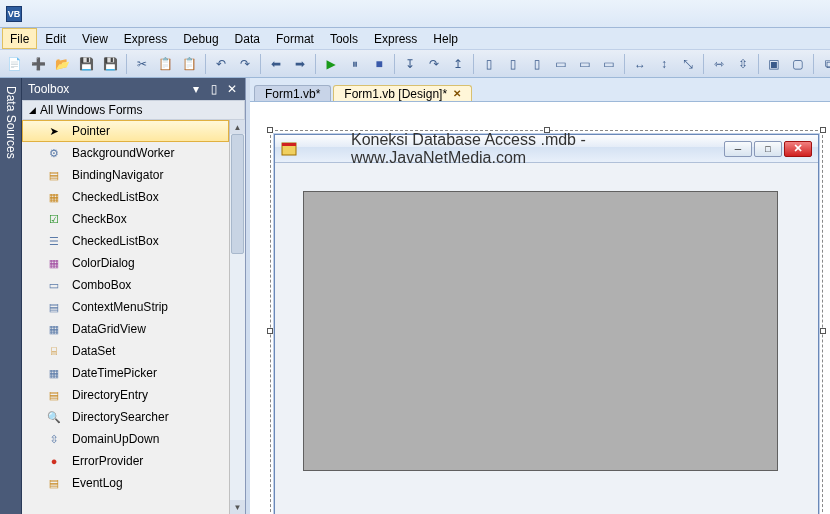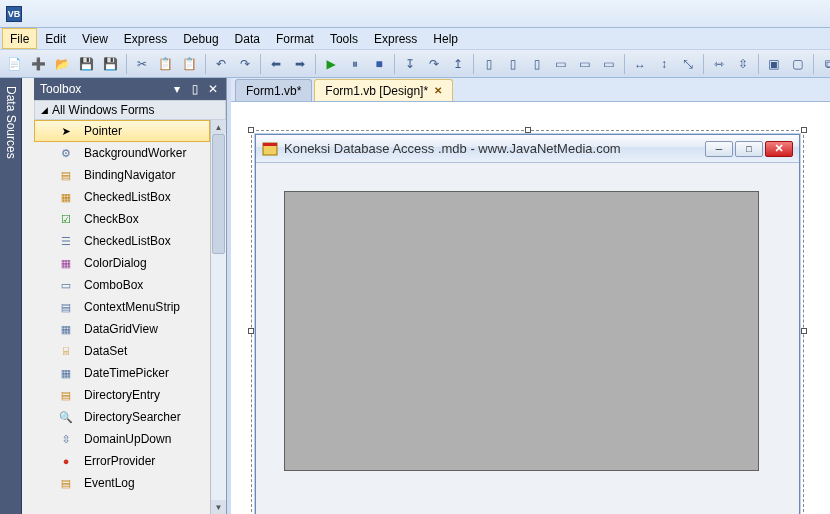--- a/index.html
+++ b/index.html
@@ -14,49 +14,49 @@
 .menubar .menuitem.active { background: #fff0c0; border: 1px solid #e0c060; padding: 0 7px; }
 
 .toolbar { height: 28px; background: linear-gradient(#e8eef7, #d0ddef); border-bottom: 1px solid #9db8d8; display: flex; align-items: center; padding: 0 4px; gap: 2px; overflow: hidden; }
 .toolbar .tbtn { width: 22px; height: 22px; display: flex; align-items: center; justify-content: center; border: 1px solid transparent; border-radius: 2px; cursor: pointer; flex-shrink: 0; }
 .toolbar .sep { width: 1px; height: 20px; background: #a8bcd8; margin: 0 2px; flex-shrink: 0; }
 
 .content { position: absolute; top: 78px; left: 0; right: 0; bottom: 0; display: flex; }
 
 .vert-tab { width: 22px; background: #4a5a78; color: #fff; writing-mode: vertical-rl; text-orientation: mixed; display: flex; align-items: center; justify-content: flex-start; padding-top: 8px; font-size: 11px; cursor: pointer; border-right: 1px solid #2a3a58; }
 
-.toolbox { width: 205px; background: #f0f0f0; border-right: 1px solid #8898b8; display: flex; flex-direction: column; padding-left: 12px; }
+.toolbox { width: 224px; background: #f0f0f0; border-right: 1px solid #8898b8; display: flex; flex-direction: column; }
 .toolbox-hdr { height: 22px; background: #4a5a78; color: #fff; display: flex; align-items: center; padding: 0 6px; }
 .toolbox-hdr .ttl { flex: 1; }
 .toolbox-hdr .hbtn { width: 14px; height: 14px; margin-left: 4px; cursor: pointer; display: flex; align-items: center; justify-content: center; }
 .toolbox-cat { background: #e4e9f0; border: 1px solid #c8d0dc; padding: 2px 6px; display: flex; align-items: center; gap: 4px; cursor: pointer; }
 .toolbox-list { flex: 1; overflow: hidden; background: #f0f0f0; }
 .tbx-item { height: 22px; display: flex; align-items: center; padding: 0 6px 0 24px; gap: 10px; cursor: pointer; position: relative; }
 .tbx-item.sel { background: linear-gradient(#fff8d8, #ffe8a0); border: 1px solid #e0b040; padding: 0 5px 0 23px; }
 .tbx-item .ico { width: 16px; height: 16px; display: flex; align-items: center; justify-content: center; font-size: 11px; flex-shrink: 0; }
 
 .splitter { width: 4px; background: #d0ddef; cursor: ew-resize; }
 .tb-scroll { width: 16px; background: #e8eef5; border-left: 1px solid #c0c0c0; position: relative; }
 .tb-scroll .thumb { position: absolute; top: 14px; left: 1px; right: 1px; height: 120px; background: #c8d4e4; border: 1px solid #a8b8cc; border-radius: 2px; }
 .tb-scroll .arr { position: absolute; left: 0; right: 0; height: 14px; background: #d8e0ec; display: flex; align-items: center; justify-content: center; font-size: 8px; color: #555; }
 
 .main { flex: 1; display: flex; flex-direction: column; background: #fff; }
 .doctabs { height: 24px; background: #dce8f7; display: flex; align-items: flex-end; padding: 0 4px; border-bottom: 1px solid #9db8d8; }
-.doctab { height: 22px; padding: 0 10px; display: flex; align-items: center; gap: 6px; background: #c8d4e8; border: 1px solid #a0b0c8; border-bottom: none; border-radius: 3px 3px 0 0; margin-right: 2px; cursor: pointer; font-size: 11px; }
+.doctab { height: 16px; padding: 0 10px; display: flex; align-items: center; gap: 6px; background: #c8d4e8; border: 1px solid #a0b0c8; border-bottom: none; border-radius: 3px 3px 0 0; margin-right: 2px; cursor: pointer; font-size: 11px; }
 .doctab.active { background: #fff6d8; border-color: #d8c070; }
 .doctab .x { font-size: 10px; color: #805000; font-weight: bold; }
 
 .designer { flex: 1; background: #fff; position: relative; padding: 16px; }
 .form-win { position: absolute; top: 32px; left: 24px; width: 545px; height: 394px; border: 1px solid #6a88b8; background: #eef2f7; box-shadow: 0 0 0 1px #c0d0e8; }
 .form-sel { position: absolute; inset: -5px; pointer-events: none; }
 .form-sel .dash { position: absolute; inset: 0; border: 1px dashed #888; }
 .handle { width: 6px; height: 6px; background: #fff; border: 1px solid #555; position: absolute; }
 .form-titlebar { height: 28px; background: linear-gradient(#fdfdfe, #e4ecf7 45%, #d5e2f3 46%, #e8f0fa); border-bottom: 1px solid #b0c0d8; display: flex; align-items: center; padding: 0 6px; }
 .form-titlebar .fico { width: 16px; height: 16px; margin-right: 6px; }
-.form-titlebar .ftxt { flex: 1; font-size: 13px; color: #333; }
+.form-titlebar .ftxt { flex: 1; font-size: 16px; color: #333; margin-left: 48px; }
 .wbtn { width: 28px; height: 16px; margin-left: 2px; border: 1px solid #8898b8; border-radius: 2px; background: linear-gradient(#f8fafc,#d8e4f0); display: flex; align-items: center; justify-content: center; font-size: 9px; }
 .wbtn.close { background: linear-gradient(#f28080,#d02020); border-color: #a01010; color: #fff; font-weight: bold; font-size: 11px; }
 .form-client { position: absolute; top: 28px; left: 0; right: 0; bottom: 0; background: #eef2f7; padding: 10px 8px 8px 10px; }
 .inner-box { width: 475px; height: 280px; background: #b0b0b0; border: 1px solid #606060; margin: 18px 0 0 18px; }
 
 svg { display: block; }
 </style>
 </head>
 <body>
 

